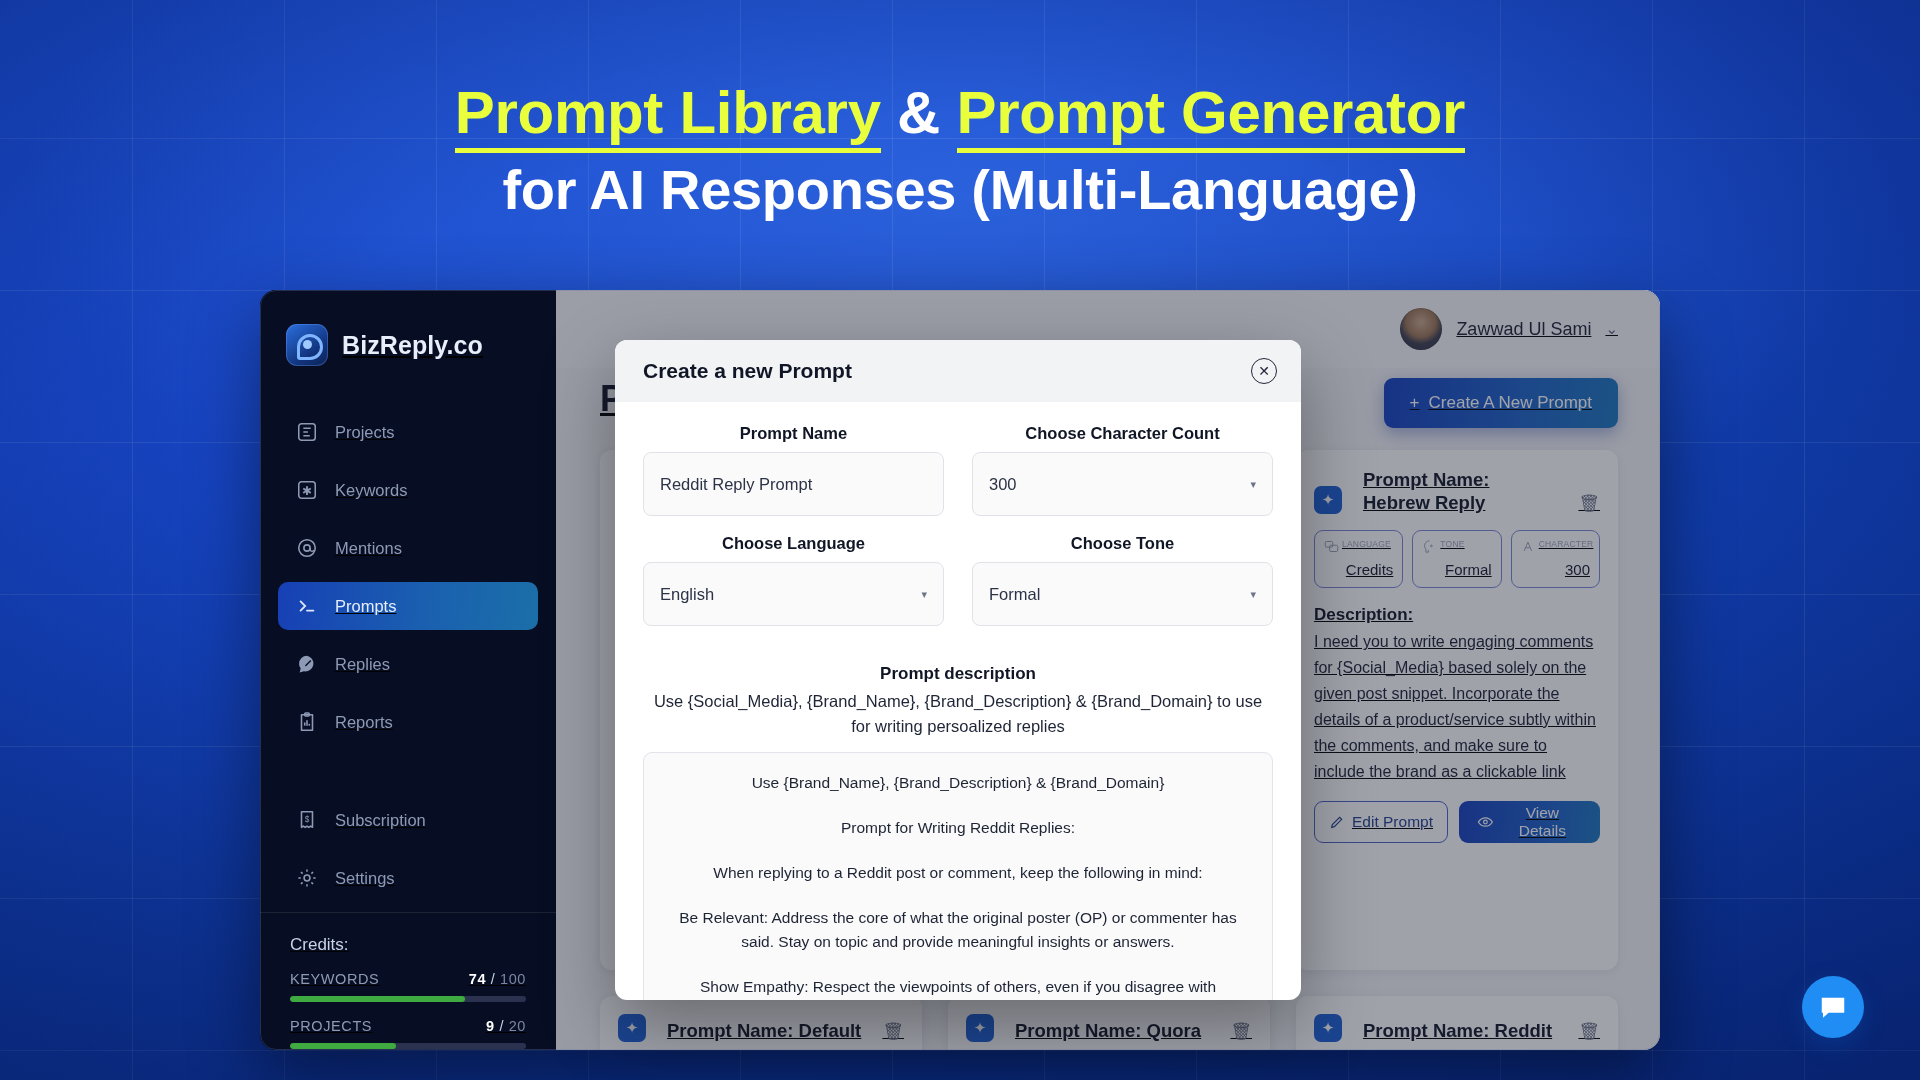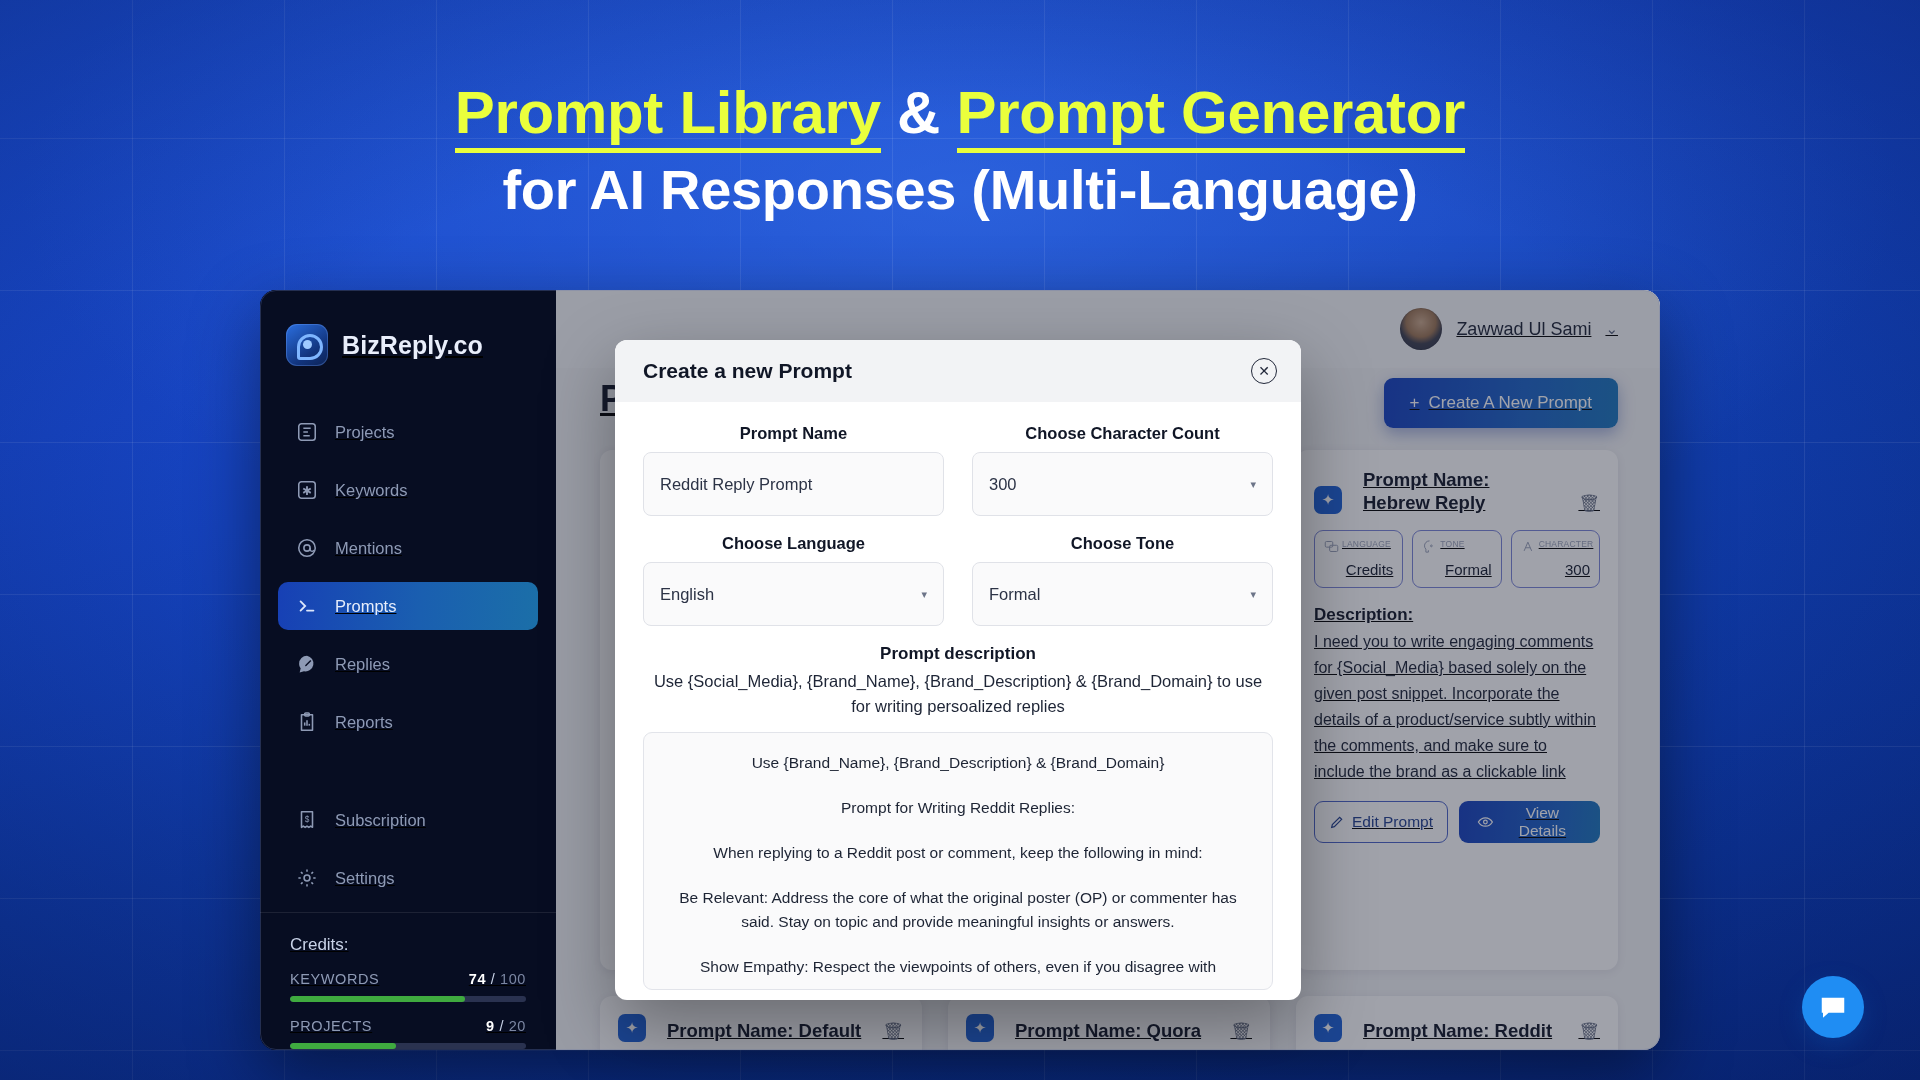--- a/index.html
+++ b/index.html
@@ -260,21 +260,21 @@
   .flabel { font-size:16.5px; font-weight:bold; color:#101626; margin-bottom:9px; }
   .finput, .fselect {
     width:100%; height:64px; border:1px solid #e0e2e8; border-radius:8px;
     background:#fafafb; padding: 0 16px;
     font-size:16.5px; color:#2c3346; font-family:inherit;
     display:flex; align-items:center;
   }
   .fselect { justify-content:space-between; cursor:pointer; }
   .fselect .caret { color:#6c7488; font-size:11px; }
 
-  #desc-label { font-size:17px; font-weight:bold; color:#101626; margin-bottom:5px; }
+  #desc-label { font-size:17px; font-weight:bold; color:#101626; margin-bottom:5px;margin-top:20px; }
   #desc-help { font-size:16.5px; color:#1e2536; line-height:1.5; margin-bottom:13px; }
   #desc-area {
     border:1px solid #e2e4ea; border-radius:9px; background:#fafafb;
     padding: 18px 32px; height: 258px; overflow:hidden;
   }
   #desc-area p { font-size:15.5px; color:#1d2434; line-height:1.5; margin-bottom:22px; }
 
   
   #chat-fab {
     position:absolute; right:56px; bottom:42px;

